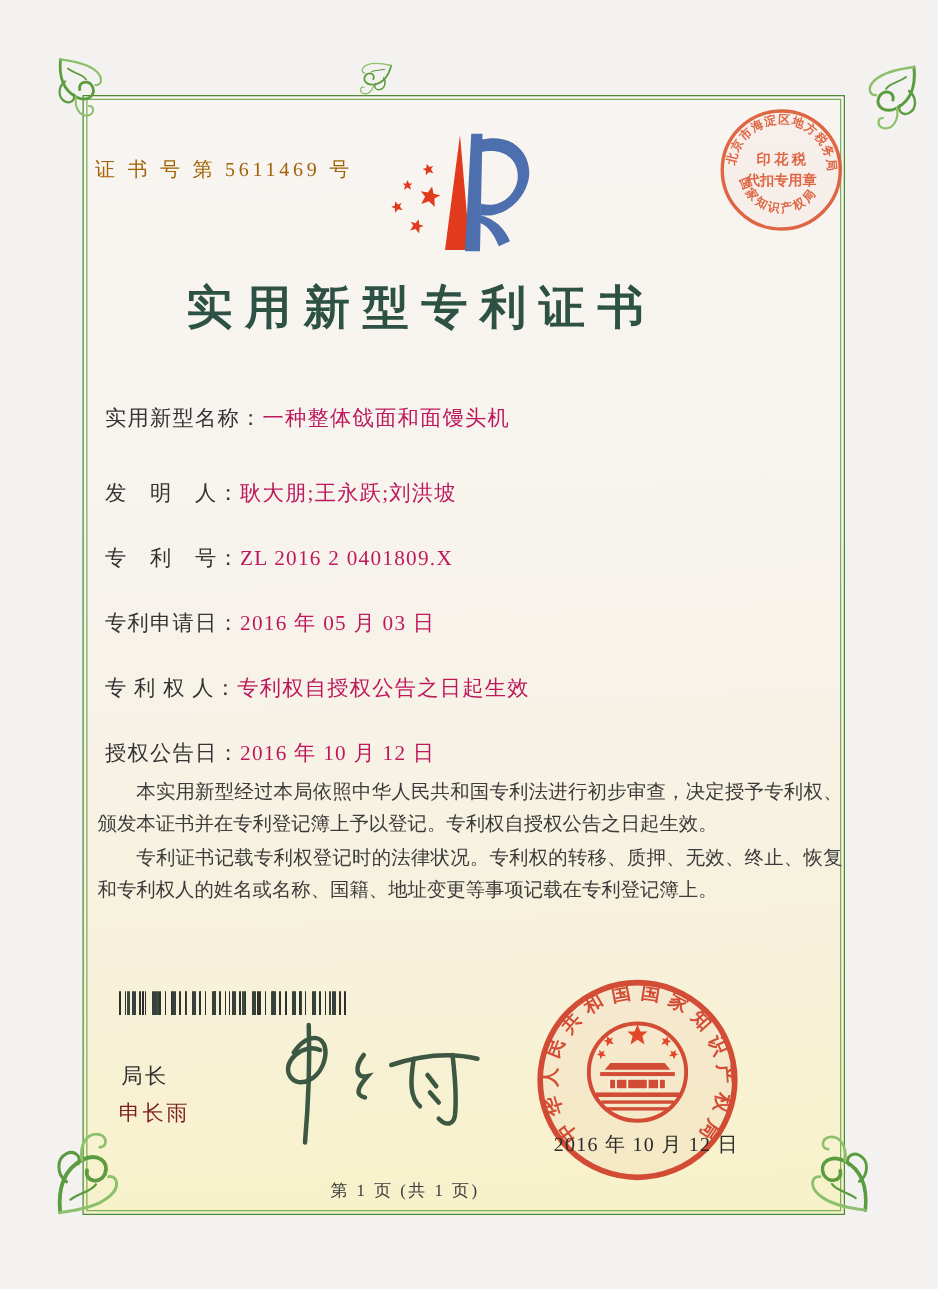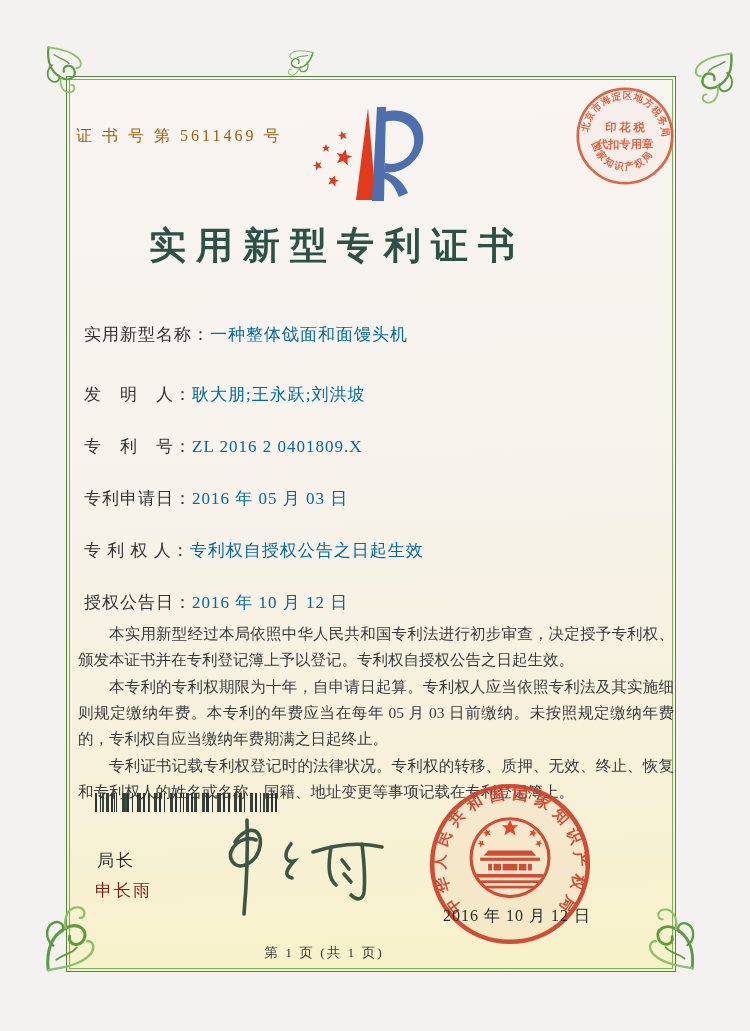--- a/index.html
+++ b/index.html
@@ -29,21 +29,21 @@
   .tax-stamp { position:absolute; left:566px; top:77px; z-index:5; opacity:.92; }
   .title {
     position:absolute; left:66px; top:221px; width:542px;
     text-align:center; font-size:37px; font-weight:bold;
     letter-spacing:10px; color:#2d5144; z-index:4;
   }
   .field-row {
     position:absolute; left:84px; font-size:17px; color:#333;
     white-space:pre; letter-spacing:1px; z-index:4;
   }
-  .field-row .val { color:#0369a1; }
+  .field-row .val { color:#be185d; }
   .body-text {
     position:absolute; left:78px; top:621px; width:596px;
     font-size:15.5px; line-height:1.7; color:#3b3b3b;
     text-align:justify; z-index:4;
   }
   .body-text p { text-indent:2em; }
   .barcode {
     position:absolute; left:95px; top:793px; width:185px; height:19px; z-index:4;
     background-image:
       repeating-linear-gradient(90deg,#2d332d 0 2px,transparent 2px 5px,#2d332d 5px 6px,transparent 6px 11px,#35413a 11px 14px,transparent 14px 16px),
@@ -134,21 +134,20 @@
 
 <div class="field-row" style="top:323px"><span class="lbl">实用新型名称：</span><span class="val">一种整体戗面和面馒头机</span></div>
 <div class="field-row" style="top:383px"><span class="lbl">发　明　人：</span><span class="val">耿大朋;王永跃;刘洪坡</span></div>
 <div class="field-row" style="top:435px"><span class="lbl">专　利　号：</span><span class="val">ZL 2016 2 0401809.X</span></div>
 <div class="field-row" style="top:487px"><span class="lbl">专利申请日：</span><span class="val">2016 年 05 月 03 日</span></div>
 <div class="field-row" style="top:539px"><span class="lbl">专 利 权 人：</span><span class="val">专利权自授权公告之日起生效</span></div>
 <div class="field-row" style="top:591px"><span class="lbl">授权公告日：</span><span class="val">2016 年 10 月 12 日</span></div>
 
 <div class="body-text">
   <p>本实用新型经过本局依照中华人民共和国专利法进行初步审查，决定授予专利权、颁发本证书并在专利登记簿上予以登记。专利权自授权公告之日起生效。</p>
-  <p>本专利的专利权期限为十年，自申请日起算。专利权人应当依照专利法及其实施细则规定缴纳年费。本专利的年费应当在每年 05 月 03 日前缴纳。未按照规定缴纳年费的，专利权自应当缴纳年费期满之日起终止。</p>
   <p>专利证书记载专利权登记时的法律状况。专利权的转移、质押、无效、终止、恢复和专利权人的姓名或名称、国籍、地址变更等事项记载在专利登记簿上。</p>
 </div>
 
 <div class="barcode"></div>
 
 <div class="director-label">局长</div>
 <div class="director-name">申长雨</div>
 
 <svg class="signature-svg" width="190" height="100" viewBox="0 0 190 100">
   <g fill="none" stroke="#2c4a36" stroke-width="3.6" stroke-linecap="round" opacity="0.92">

